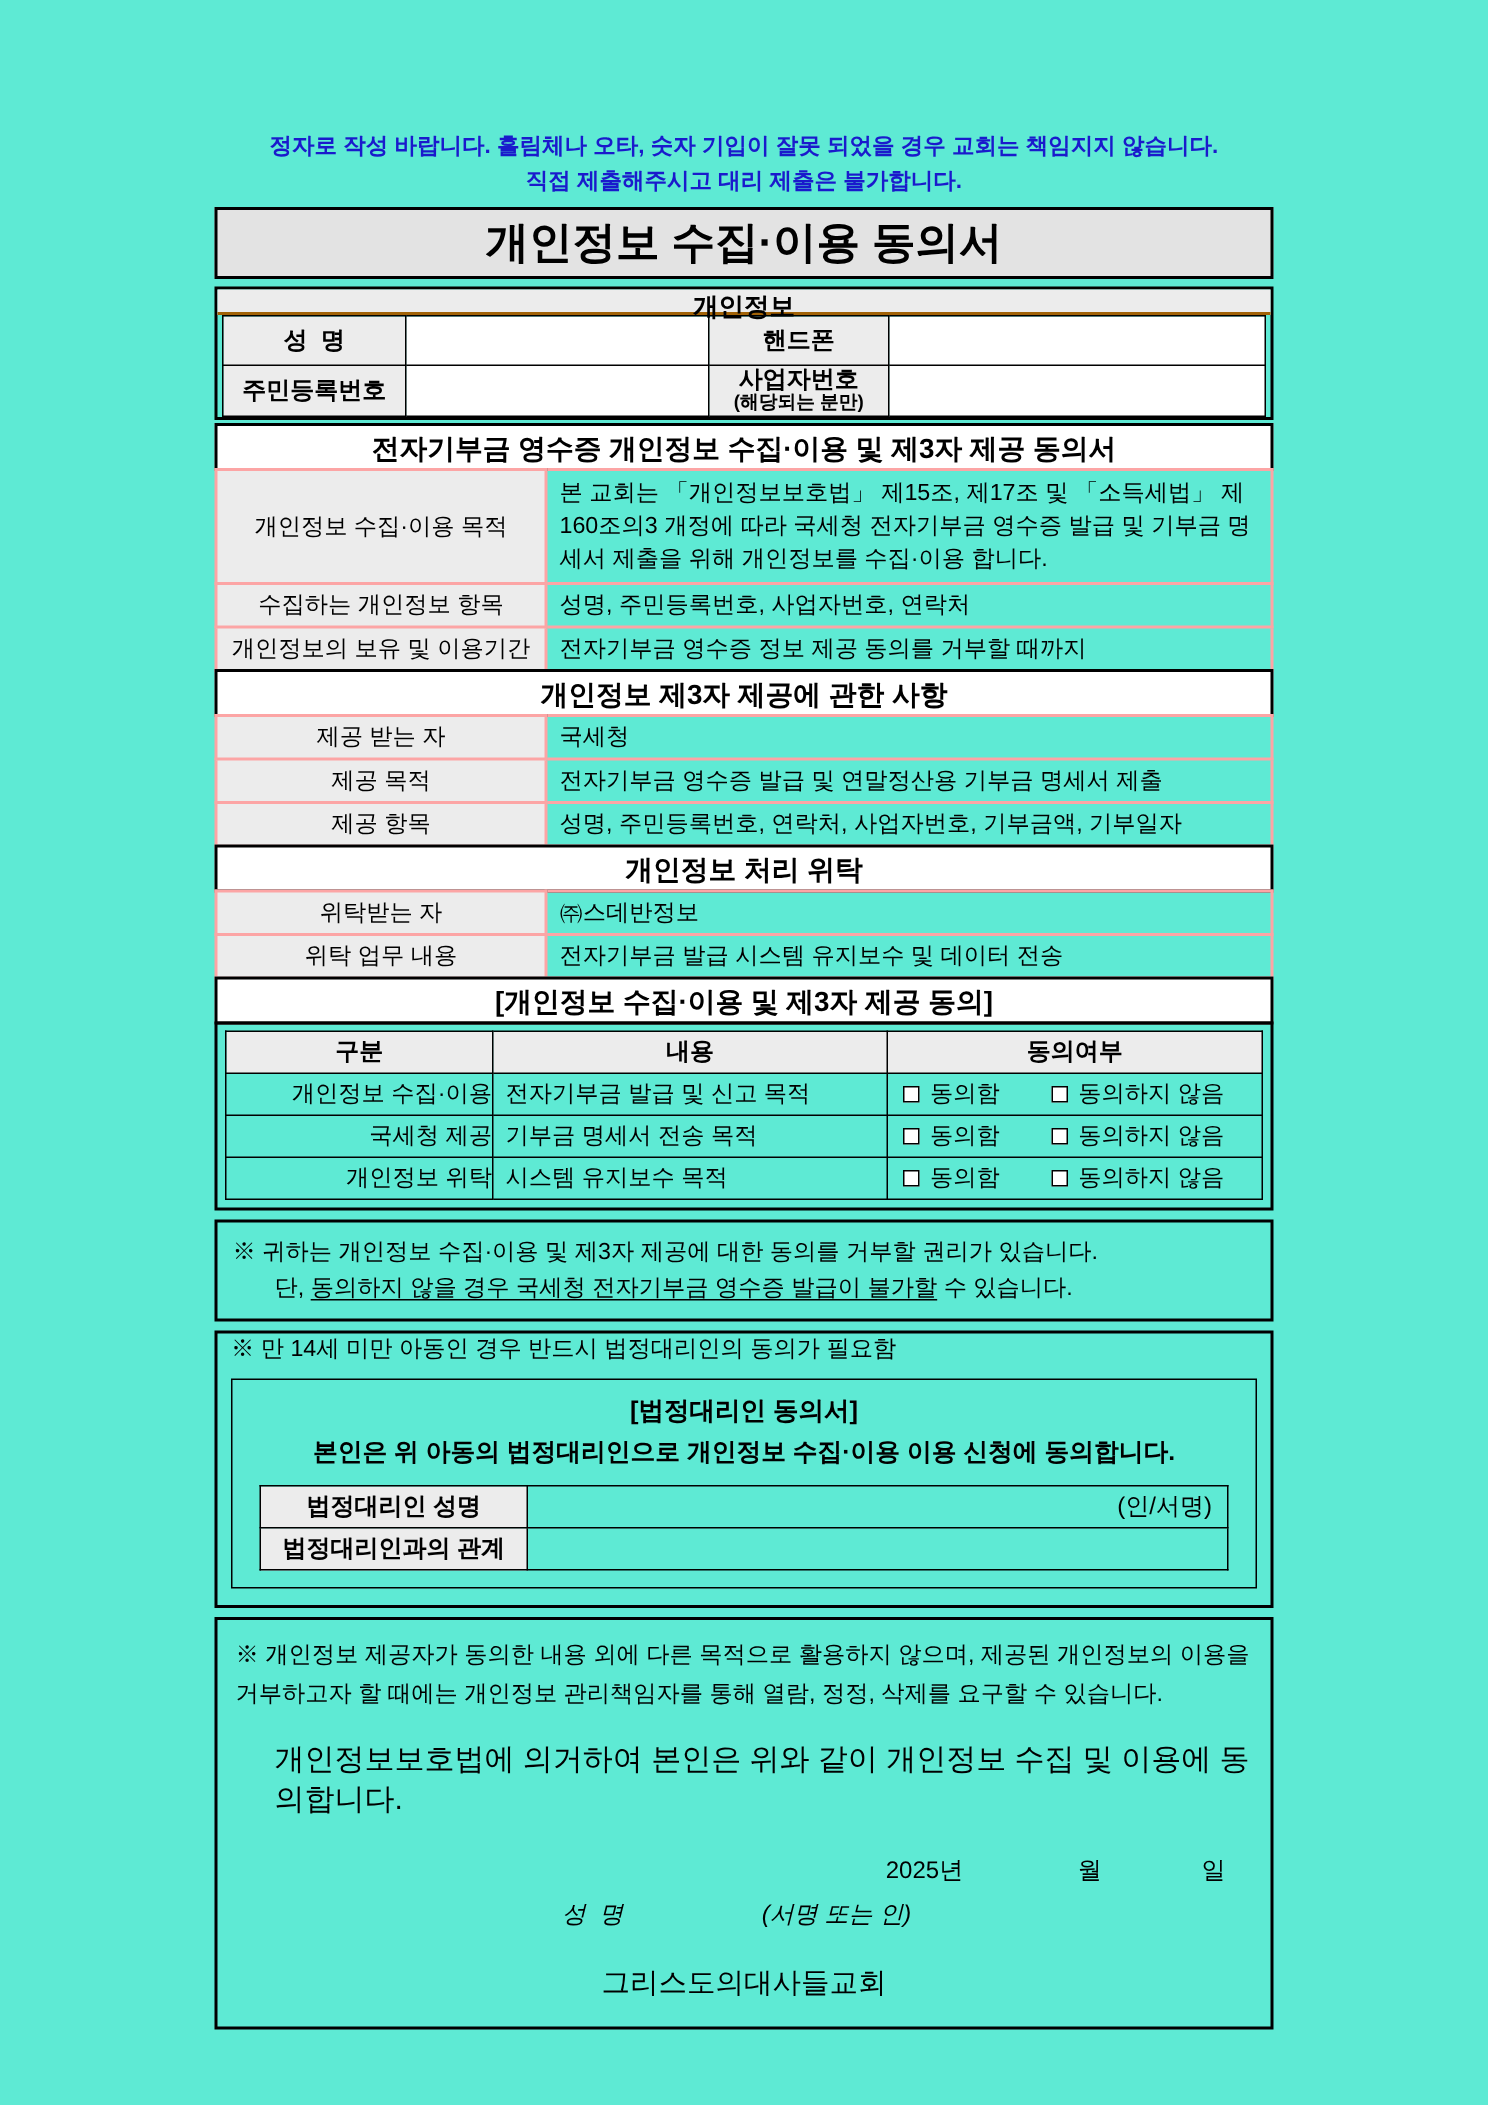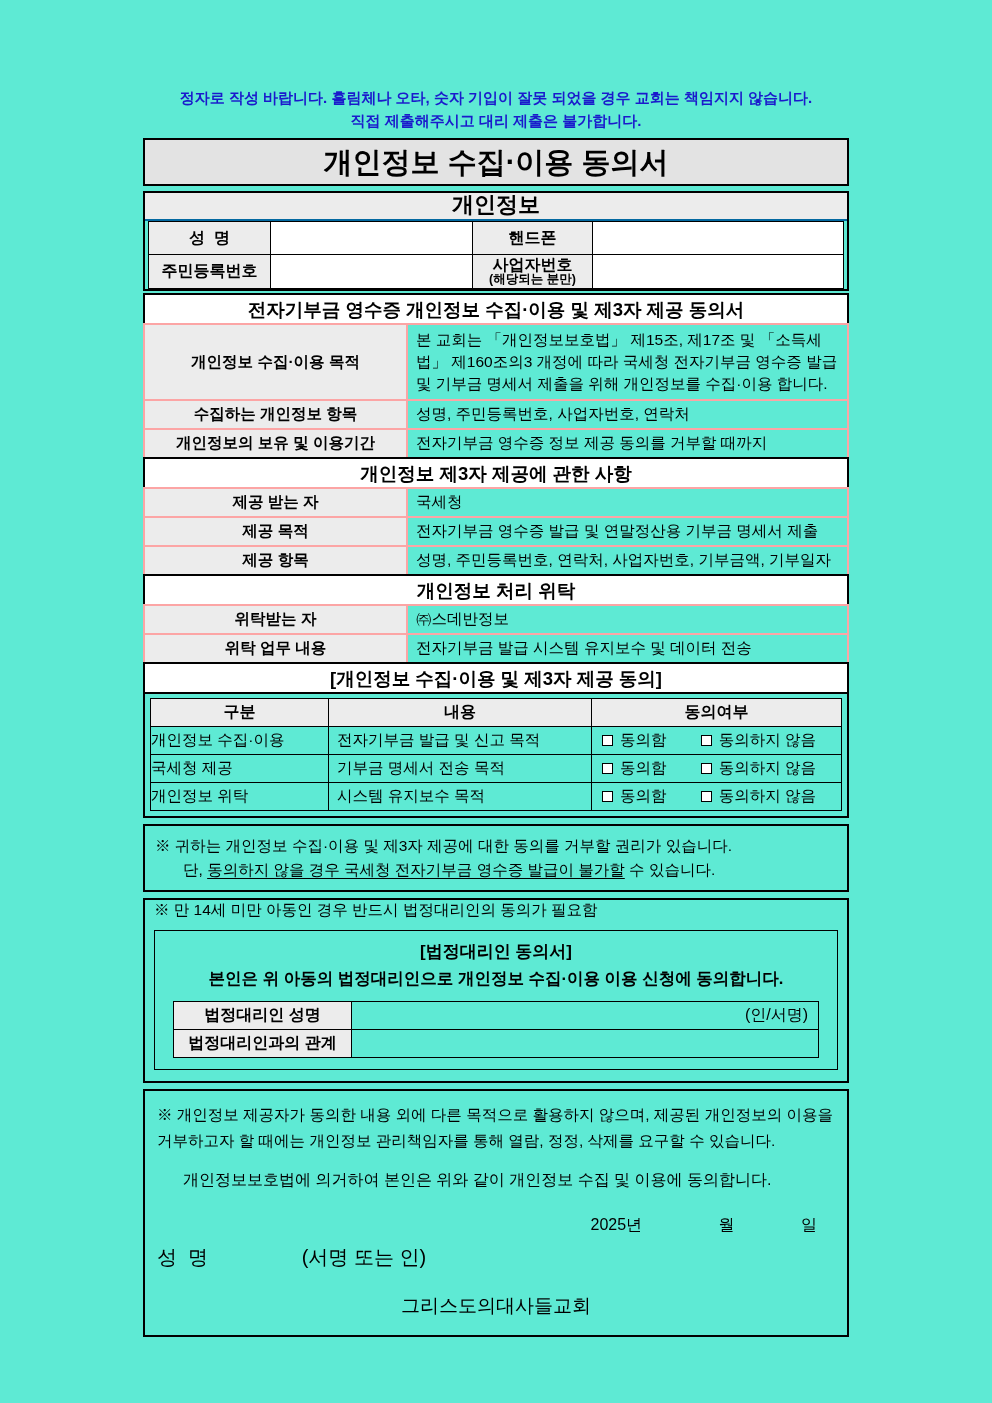--- a/index.html
+++ b/index.html
@@ -18,48 +18,48 @@
   .notice { margin-top:86px; text-align:center; color:#1a1acc; font-weight:bold; font-size:15px; line-height:23px; }
 
   
   .title-box {
     margin-top:6px; border:2px solid #000; background:#e3e3e3;
     height:48px; text-align:center; font-size:29px; font-weight:bold; line-height:44px;
   }
 
   
   .pi-box { margin-top:5px; border:2px solid #000; padding-bottom:0; }
-  .pi-header { background:#ececec; border-bottom:2px solid #0369a1; height:28px; line-height:24px; text-align:center; font-weight:bold; font-size:22px; }
+  .pi-header { background:#ececec; border-bottom:2px solid #a16207; height:17px; line-height:24px; text-align:center; font-weight:bold; font-size:17px; }
   table { border-collapse:collapse; }
   .pi-table { width:calc(100% - 6px); margin:0 3px; }
   .pi-table td { border:1.5px solid #000; height:33px; font-size:16px; }
   .pi-table td.lbl { background:#ececec; font-weight:bold; text-align:center; }
   .pi-table td.val { background:#fff; }
   .sub-lbl { font-size:12.5px; font-weight:bold; display:block; line-height:13px; padding-bottom:2px; }
   .lbl-main { display:block; line-height:17px; padding-top:1px; }
 
   
   .band {
     border:2px solid #000; margin-top:-2px; background:#fff;
     height:32px; line-height:29px; text-align:center; font-weight:bold; font-size:18.5px;
   }
   .band.first { margin-top:2px; }
   .ltable { width:100%; margin-top:-2px; }
   .ltable td { border:2px solid #fca5a5; font-size:15.5px; }
-  .ltable td.lbl { background:#ececec; font-weight:bold; text-align:center; width:263px; }
+  .ltable td.lbl { background:#ececec; font-weight:normal; text-align:center; width:220px; }
   .ltable td.val { padding:3px 8px; }
   .ltable tr.tall td.val { line-height:22px; padding-top:4px; padding-bottom:4px; }
   .ltable tr.short td { height:28px; }
 
   
   .agree-wrap { border:2px solid #000; margin-top:-2px; padding:4px 5px 5px; }
   .agree-table { width:100%; }
   .agree-table td, .agree-table th { border:1.5px solid #000; height:28px; font-size:15.5px; }
   .agree-table th { background:#ececec; font-weight:bold; font-size:16px; }
-  .agree-table td.cat { text-align:left; }
+  .agree-table td.cat { text-align:right; }
   .agree-table td.cont { padding-left:8px; }
   .agree-table td.choice { padding-left:10px; }
   .cbx { display:inline-block; width:11px; height:11px; border:1.5px solid #000; background:#fff; margin-right:7px; vertical-align:-1px; }
   .opt { margin-right:30px; }
 
   
   .note-box { margin-top:6px; border:2px solid #000; padding:8px 10px; font-size:15.5px; line-height:24px; }
   .note-indent { padding-left:28px; }
   .ul { text-decoration:underline; text-underline-offset:3px; }
 
@@ -71,25 +71,25 @@
   .guard-stmt { text-align:center; font-weight:bold; font-size:16.5px; margin-top:5px; }
   .guard-table { margin:11px 18px 0; width:calc(100% - 36px); }
   .guard-table td { border:1.5px solid #000; height:28px; font-size:16px; }
   .guard-table td.lbl { background:#ececec; font-weight:bold; text-align:center; width:178px; }
   .guard-table td.val { padding:0 10px; }
   .guard-table td.val.sign { text-align:right; }
 
   
   .footer-box { margin-top:6px; border:2px solid #000; padding:11px 12px 16px; }
   .usage-note { font-size:15.5px; line-height:26px; }
-  .final-consent { margin-top:16px; padding-left:26px; font-size:16px; }
+  .final-consent { margin-top:16px; padding-left:26px; font-size:20px; }
   .date-line { margin-top:24px; text-align:right; font-size:16px; padding-right:18px; }
   .date-line .gap1 { margin-left:72px; }
   .date-line .gap2 { margin-left:62px; }
-  .sign-line { margin-top:8px; text-align:left; font-size:20px; padding-right:10px; }
+  .sign-line { margin-top:8px; text-align:center; font-size:16px; padding-right:10px;font-style:italic; }
   .sign-line .gap { margin-left:88px; }
   .church { margin-top:22px; text-align:center; font-size:19px; }
 </style>
 </head>
 <body>
 
 <div class="page">
   <div class="content">
 
     <div class="notice">

